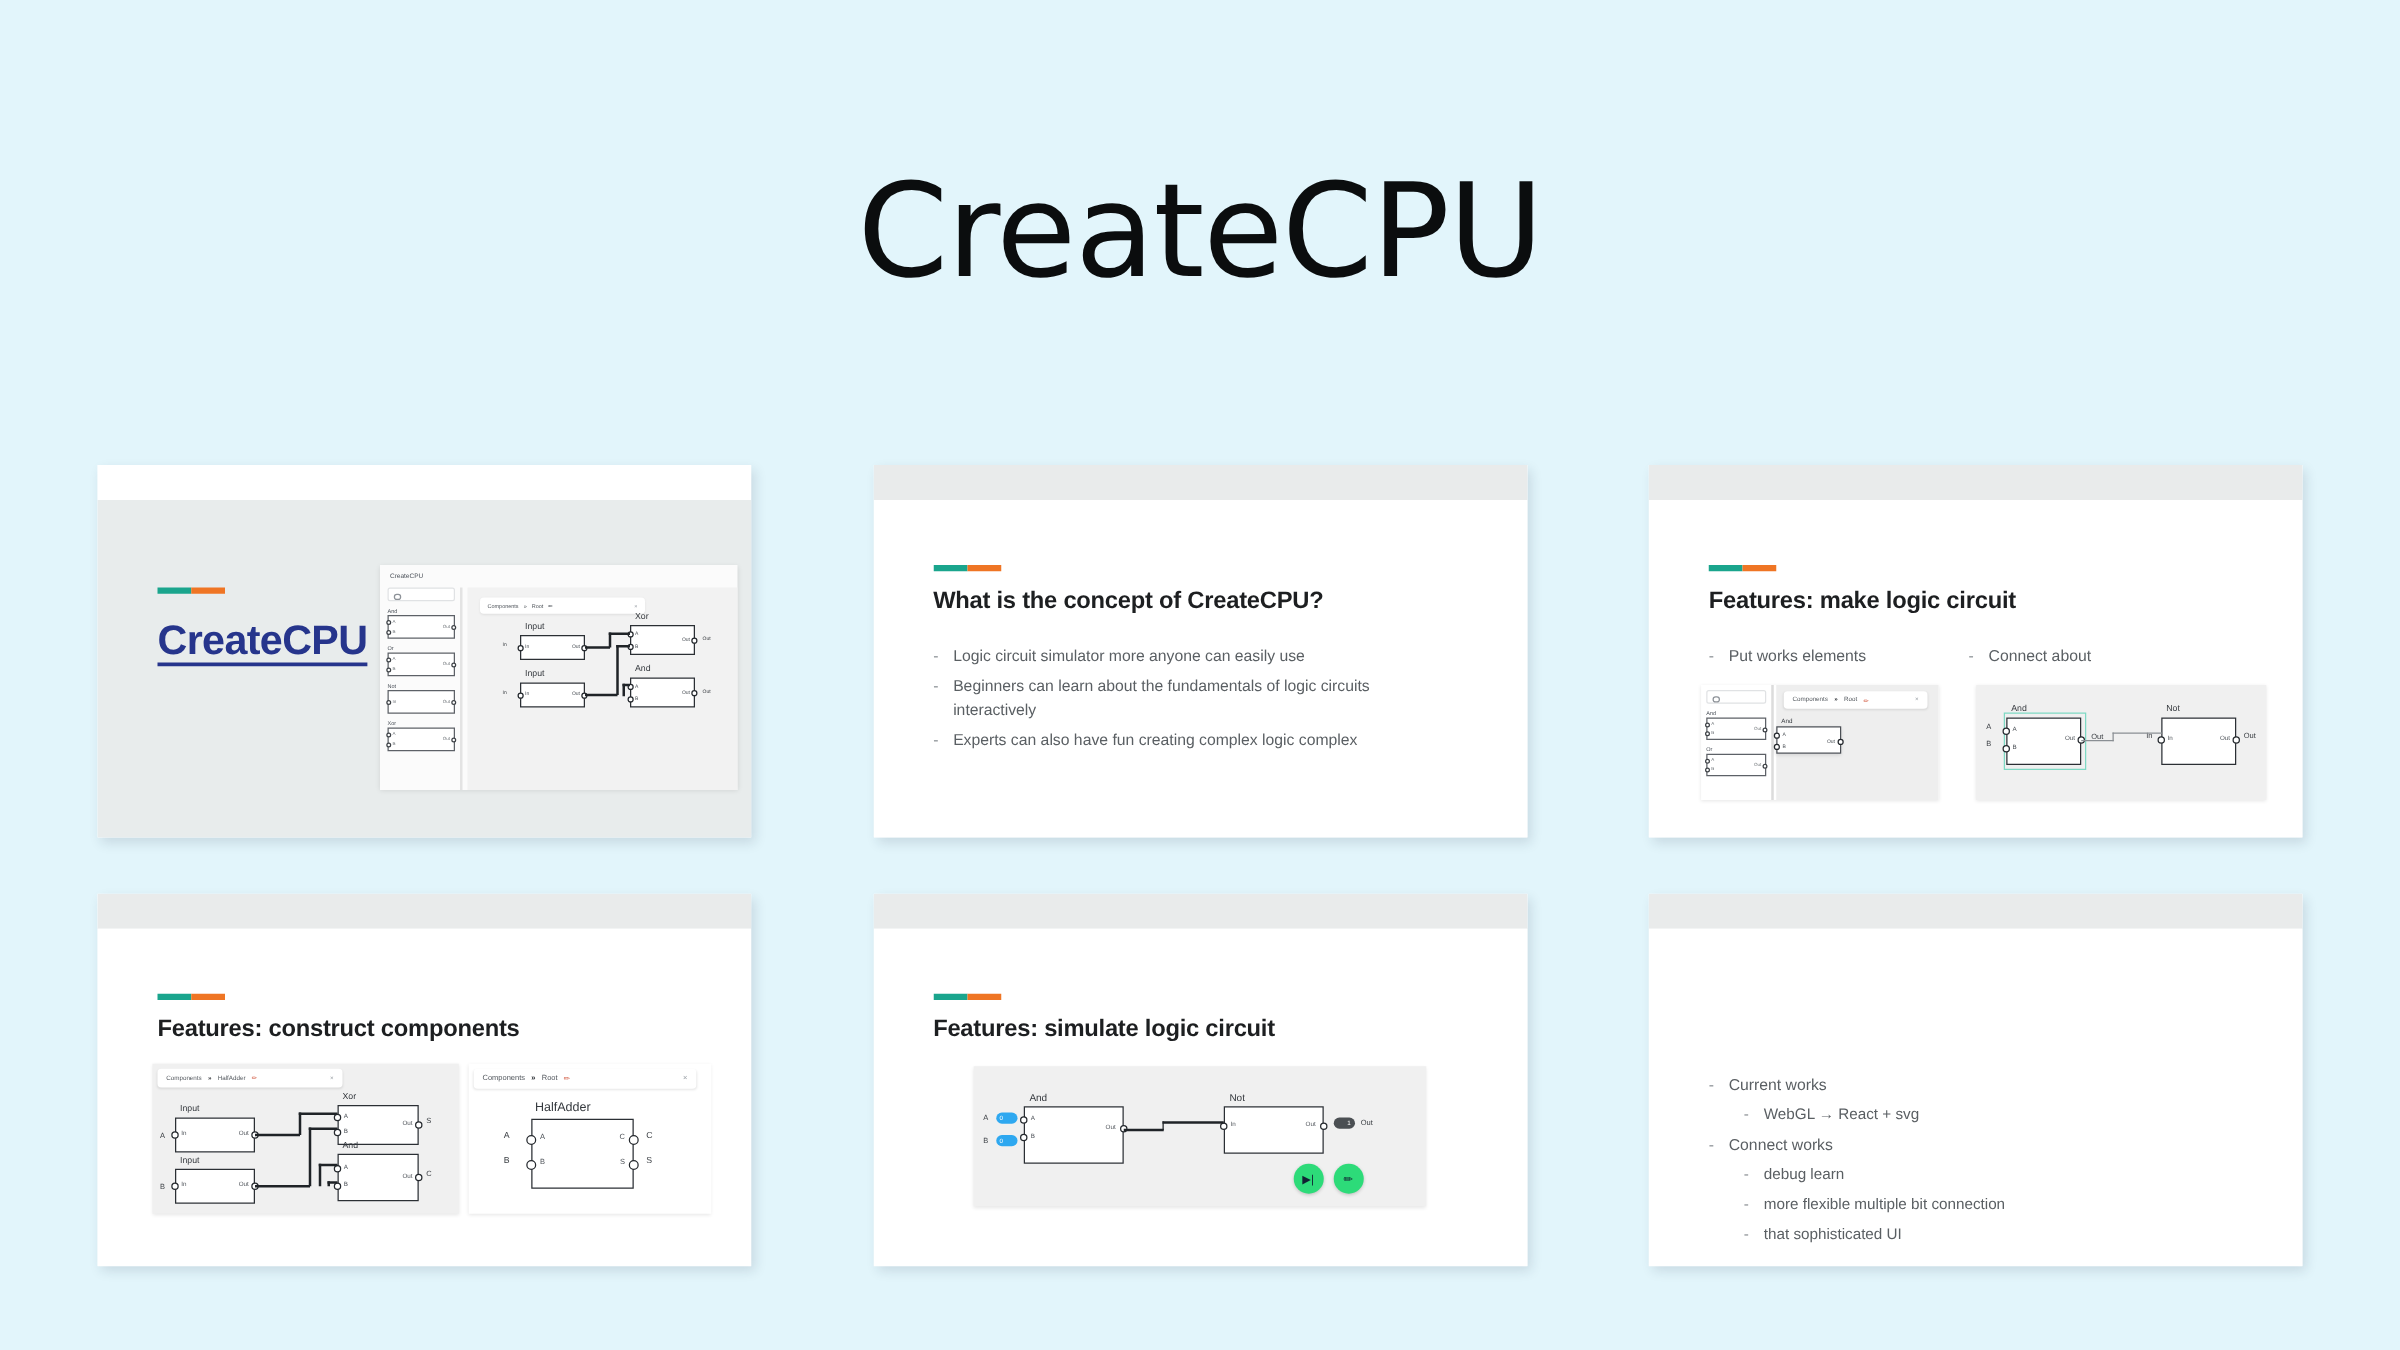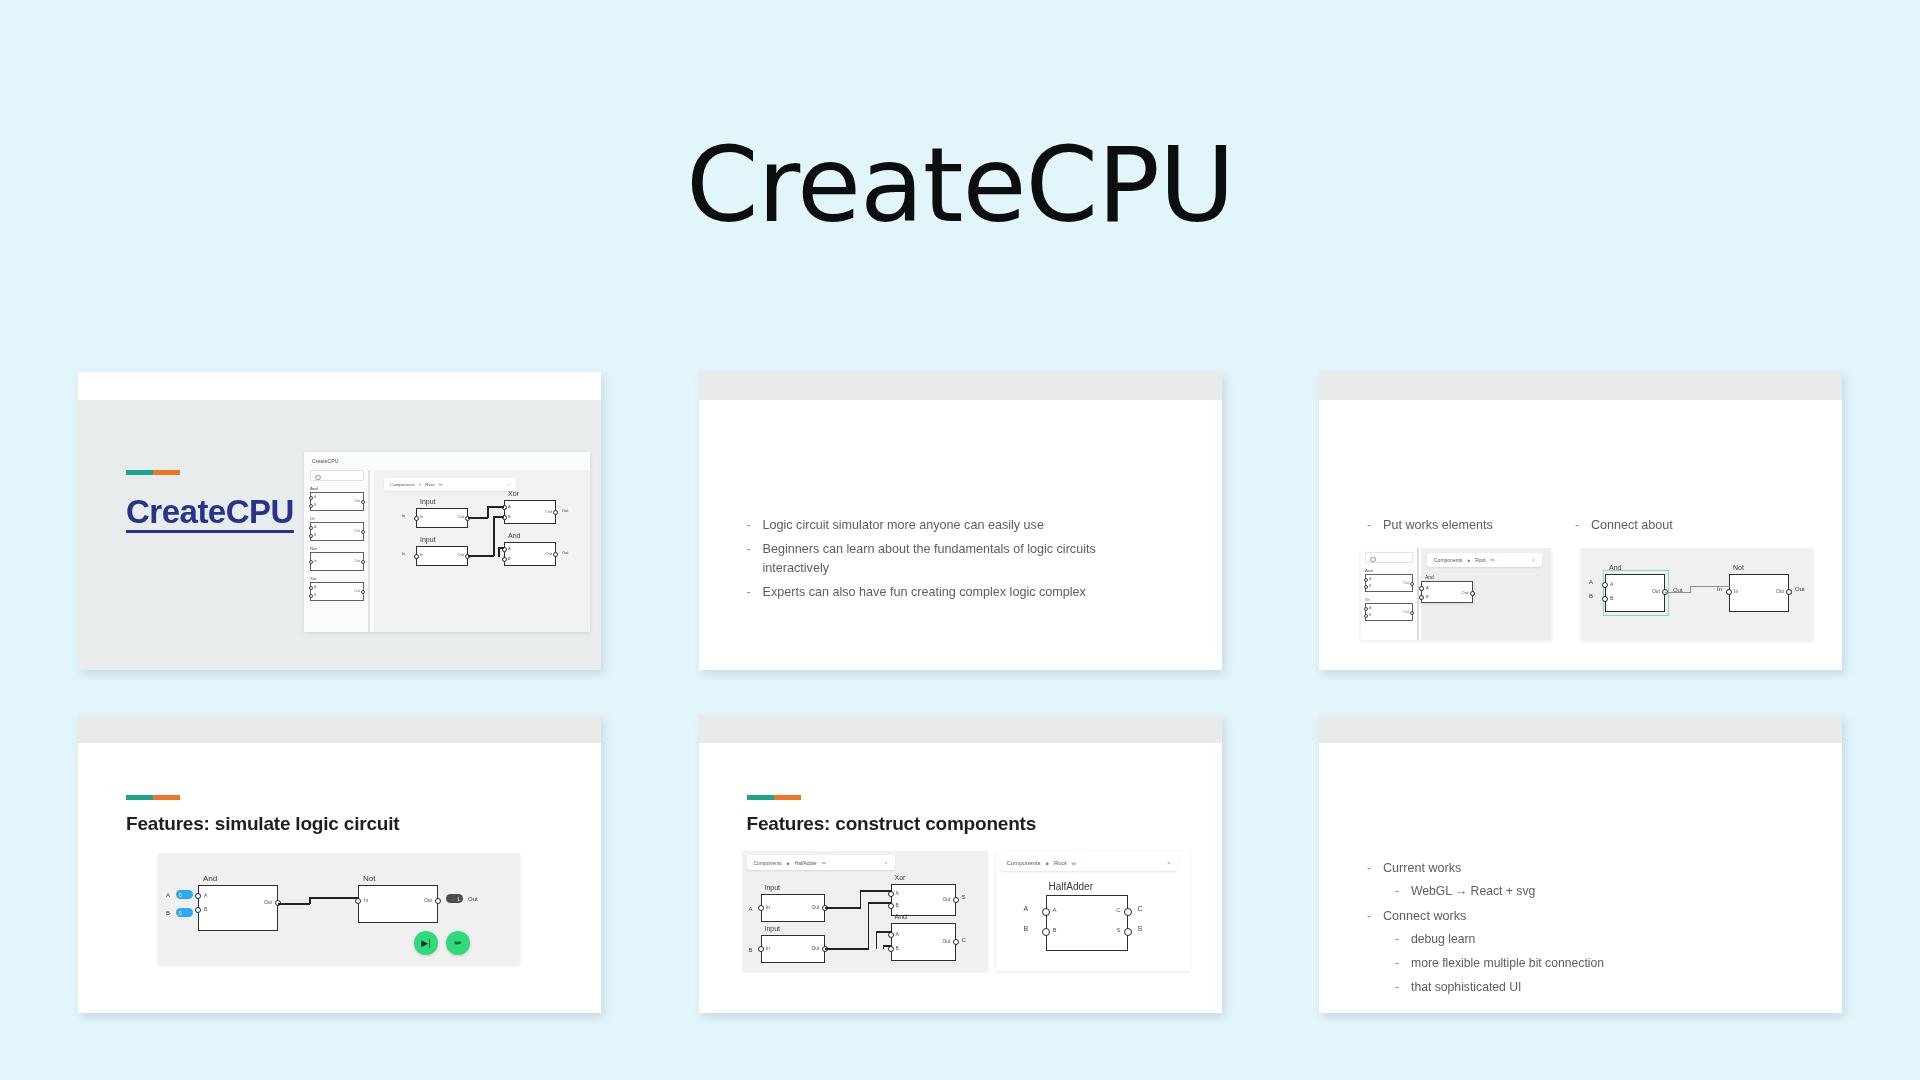--- a/index.html
+++ b/index.html
@@ -316,40 +316,54 @@
               <div class="wire h" style="left:124px;top:77px;width:6px;"></div>
             </div>
           </div>
 
         </div>
       </div>
 
       <div class="card">
         <div class="card-band"></div>
         <div class="card-body">
+          <div class="slide-head">
+            <div class="accent">
+                <i class="teal"></i>
+                <i class="orange"></i>
+              </div>
+            <div class="slide-title">What is the concept of CreateCPU?</div>
+          </div>
           <div class="bullets">
             <div class="bullet">
               <span class="dash">-</span>
               <span class="btxt">Logic circuit simulator more anyone can easily use</span>
             </div>
             <div class="bullet">
               <span class="dash">-</span>
               <span class="btxt">Beginners can learn about the fundamentals of logic circuits interactively</span>
             </div>
             <div class="bullet">
               <span class="dash">-</span>
               <span class="btxt">Experts can also have fun creating complex logic complex</span>
             </div>
           </div>
         </div>
       </div>
 
       <div class="card">
         <div class="card-band"></div>
         <div class="card-body">
+          <div class="slide-head">
+            <div class="accent">
+                <i class="teal"></i>
+                <i class="orange"></i>
+              </div>
+            <div class="slide-title">Features: make logic circuit</div>
+          </div>
 
           <div class="bullets two-col">
             <div class="col">
               <div class="bullet">
                 <span class="dash">-</span>
                 <span class="btxt">Put works elements</span>
               </div>
             </div>
             <div class="col">
               <div class="bullet">
@@ -442,79 +456,20 @@
     <div class="deck-row">
 
       <div class="card">
         <div class="card-band"></div>
         <div class="card-body">
           <div class="slide-head">
             <div class="accent">
                 <i class="teal"></i>
                 <i class="orange"></i>
               </div>
-            <div class="slide-title">Features: simulate logic circuit</div>
-          </div>
-
-          <div class="panel" style="left:80px;top:110px;width:362px;height:112px;">
-
-            <span class="ext" style="left:8px;top:39px;">A</span>
-            <div class="tgl" style="left:18px;top:37px;">
-              <span>0</span>
-            </div>
-            <span class="ext" style="left:8px;top:57px;">B</span>
-            <div class="tgl" style="left:18px;top:55px;">
-              <span>0</span>
-            </div>
-
-            <div class="blk" style="left:40px;top:32px;width:80px;height:46px;">
-              <span class="cap" style="font-size:8px;top:-12px;left:4px;">And</span>
-              <span class="node" style="left:-4px;top:7px;"></span>
-              <span class="node" style="left:-4px;top:21px;"></span>
-              <span class="node" style="right:-4px;top:14px;"></span>
-              <span class="tag" style="left:5px;top:6px;">A</span>
-              <span class="tag" style="left:5px;top:20px;">B</span>
-              <span class="tag" style="right:5px;top:13px;">Out</span>
-            </div>
-
-            <div class="blk" style="left:200px;top:32px;width:80px;height:38px;">
-              <span class="cap" style="font-size:8px;top:-12px;left:4px;">Not</span>
-              <span class="node" style="left:-4px;top:12px;"></span>
-              <span class="node" style="right:-4px;top:12px;"></span>
-              <span class="tag" style="left:5px;top:11px;">In</span>
-              <span class="tag" style="right:5px;top:11px;">Out</span>
-            </div>
-
-            <div class="tgl dark" style="left:288px;top:41px;">
-              <span>1</span>
-            </div>
-            <span class="ext" style="left:310px;top:43px;">Out</span>
-
-            <div class="wire h" style="left:120px;top:50px;width:32px;"></div>
-            <div class="wire v" style="left:151px;top:44px;height:7px;"></div>
-            <div class="wire h" style="left:151px;top:44px;width:49px;"></div>
-
-            <div class="fab" style="left:256px;top:78px;">
-              <span>▶|</span>
-            </div>
-            <div class="fab" style="left:288px;top:78px;">
-              <span>✏</span>
-            </div>
-          </div>
-        </div>
-      </div>
-
-      <div class="card">
-        <div class="card-band"></div>
-        <div class="card-body">
-          <div class="slide-head">
-            <div class="accent">
-                <i class="teal"></i>
-                <i class="orange"></i>
-              </div>
             <div class="slide-title">Features: construct components</div>
           </div>
 
           <div class="panel" style="left:44px;top:108px;width:245px;height:120px;">
             <div class="crumb-bar" style="left:4px;top:4px;width:148px;height:15px;">
               <span>Components</span>
               <span class="chev">»</span>
               <span>HalfAdder</span>
               <span class="pencil">✏</span>
               <span class="x">×</span>
@@ -597,20 +552,79 @@
             <span class="ext" style="left:28px;top:74px;font-size:7px;">B</span>
             <span class="ext" style="left:142px;top:54px;font-size:7px;">C</span>
             <span class="ext" style="left:142px;top:74px;font-size:7px;">S</span>
           </div>
         </div>
       </div>
 
       <div class="card">
         <div class="card-band"></div>
         <div class="card-body">
+          <div class="slide-head">
+            <div class="accent">
+                <i class="teal"></i>
+                <i class="orange"></i>
+              </div>
+            <div class="slide-title">Features: simulate logic circuit</div>
+          </div>
+
+          <div class="panel" style="left:80px;top:110px;width:362px;height:112px;">
+
+            <span class="ext" style="left:8px;top:39px;">A</span>
+            <div class="tgl" style="left:18px;top:37px;">
+              <span>0</span>
+            </div>
+            <span class="ext" style="left:8px;top:57px;">B</span>
+            <div class="tgl" style="left:18px;top:55px;">
+              <span>0</span>
+            </div>
+
+            <div class="blk" style="left:40px;top:32px;width:80px;height:46px;">
+              <span class="cap" style="font-size:8px;top:-12px;left:4px;">And</span>
+              <span class="node" style="left:-4px;top:7px;"></span>
+              <span class="node" style="left:-4px;top:21px;"></span>
+              <span class="node" style="right:-4px;top:14px;"></span>
+              <span class="tag" style="left:5px;top:6px;">A</span>
+              <span class="tag" style="left:5px;top:20px;">B</span>
+              <span class="tag" style="right:5px;top:13px;">Out</span>
+            </div>
+
+            <div class="blk" style="left:200px;top:32px;width:80px;height:38px;">
+              <span class="cap" style="font-size:8px;top:-12px;left:4px;">Not</span>
+              <span class="node" style="left:-4px;top:12px;"></span>
+              <span class="node" style="right:-4px;top:12px;"></span>
+              <span class="tag" style="left:5px;top:11px;">In</span>
+              <span class="tag" style="right:5px;top:11px;">Out</span>
+            </div>
+
+            <div class="tgl dark" style="left:288px;top:41px;">
+              <span>1</span>
+            </div>
+            <span class="ext" style="left:310px;top:43px;">Out</span>
+
+            <div class="wire h" style="left:120px;top:50px;width:32px;"></div>
+            <div class="wire v" style="left:151px;top:44px;height:7px;"></div>
+            <div class="wire h" style="left:151px;top:44px;width:49px;"></div>
+
+            <div class="fab" style="left:256px;top:78px;">
+              <span>▶|</span>
+            </div>
+            <div class="fab" style="left:288px;top:78px;">
+              <span>✏</span>
+            </div>
+          </div>
+        </div>
+      </div>
+
+      <div class="card">
+        <div class="card-band"></div>
+        <div class="card-body">
 
           <div class="bullets">
             <div class="bullet">
               <span class="dash">-</span>
               <span class="btxt">Current works</span>
             </div>
             <div class="bullet lvl2">
               <span class="dash">-</span>
               <span class="btxt">WebGL → React + svg</span>
             </div>

